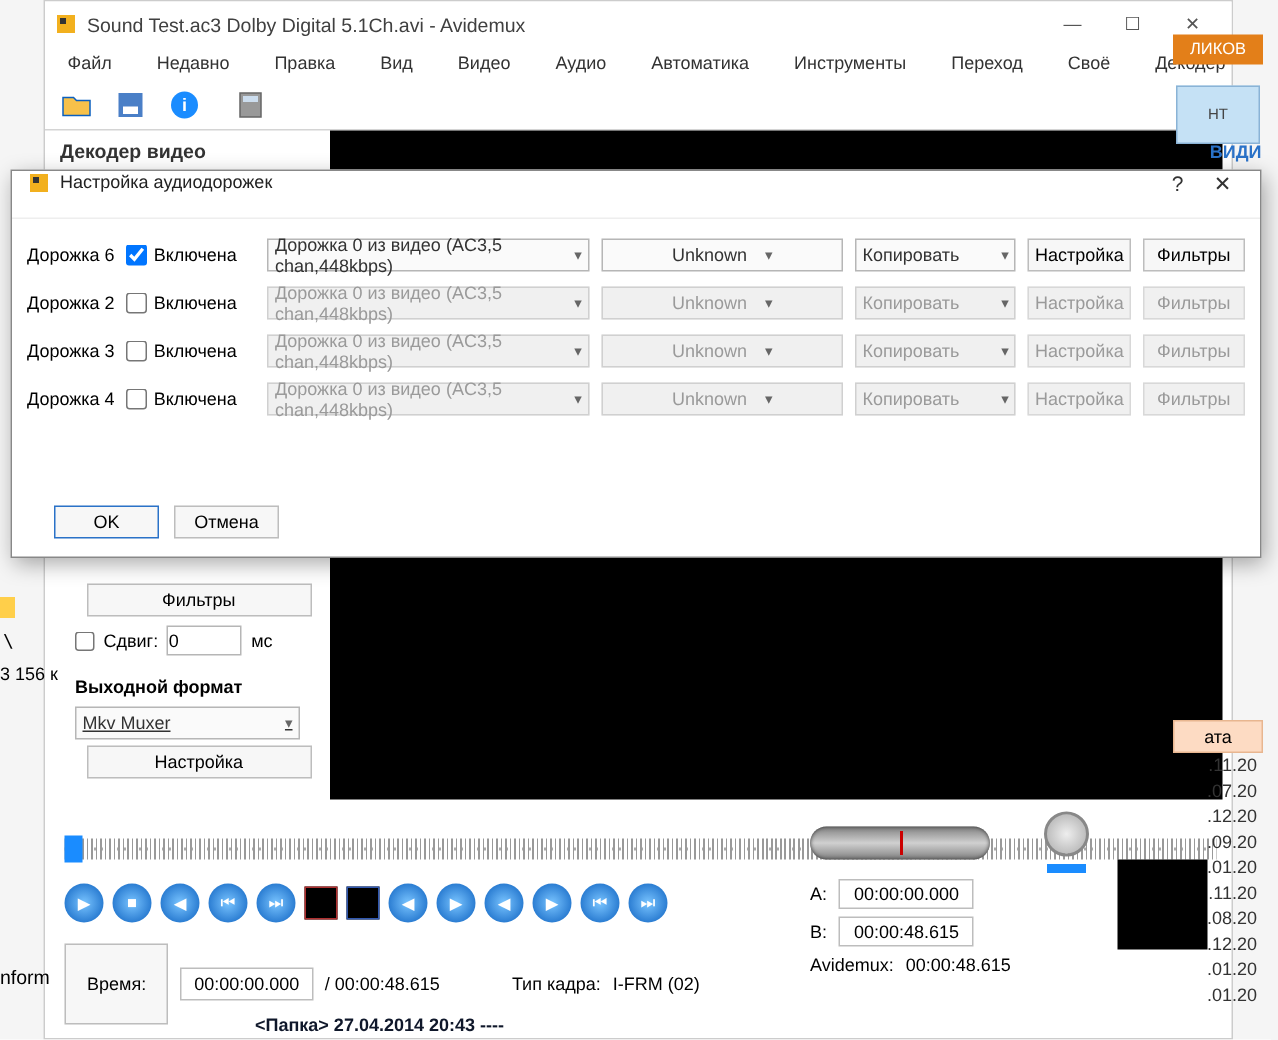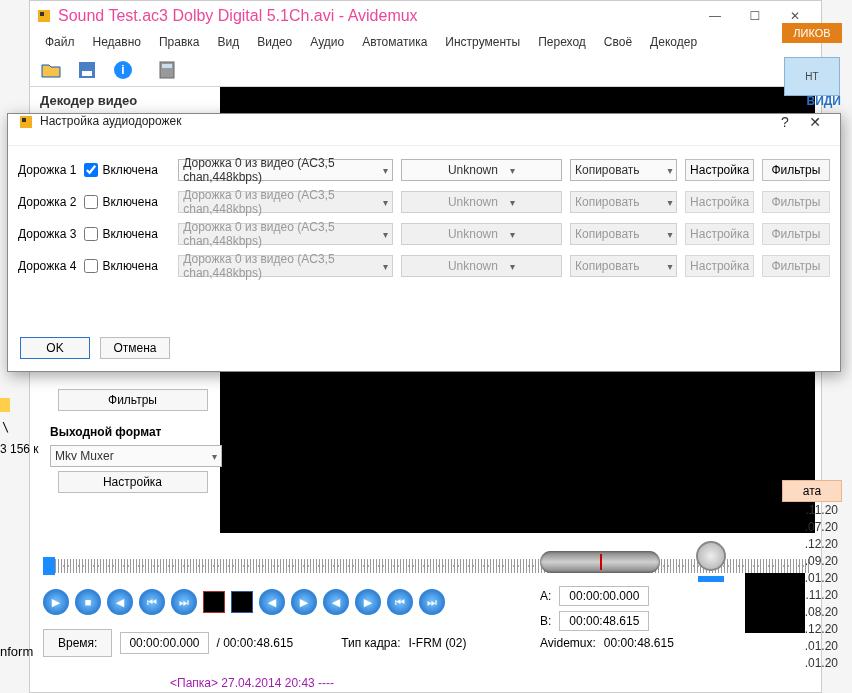--- a/index.html
+++ b/index.html
@@ -1,24 +1,24 @@
 <!DOCTYPE html>
 <html><head>
 <meta charset="utf-8">
 <style>
   * { box-sizing: border-box; margin: 0; padding: 0; font-family: "Segoe UI", Tahoma, sans-serif; font-size: 12px; }
   body { background: #f5f5f5; width: 852px; height: 693px; overflow: hidden; position: relative; }
 
   .main-window { position: absolute; top: 0; left: 29px; width: 793px; height: 693px; background: #fff; border: 1px solid #ccc; }
   .titlebar { height: 30px; display: flex; align-items: center; padding: 0 6px; background: #fff; }
   .titlebar .icon { width: 16px; height: 16px; margin-right: 6px; }
-  .titlebar .title { flex: 1; color: #ec4899; font-size: 16px; }
+  .titlebar .title { flex: 1; color: #404040; font-size: 13px; }
   .titlebar .winctl { width: 40px; height: 24px; display: flex; align-items: center; justify-content: center; color: #555; }
 
-  .menubar { height: 22px; display: flex; align-items: center; padding: 0 8px; gap: 4px; color:#333; }
+  .menubar { height: 22px; display: flex; align-items: center; padding: 0 8px; gap: 16px; color:#333; }
   .menubar span { padding: 2px 7px; }
 
   .toolbar { height: 34px; display: flex; align-items: center; padding: 0 10px; gap: 14px; border-bottom: 1px solid #d4d4d4; }
   .tool-ic { width: 22px; height: 22px; }
 
   .section-label { padding: 6px 10px 2px; font-weight: bold; color:#333; font-size:13px; }
 
   .video-area { position:absolute; top:86px; left:190px; right:6px; height:446px; background:#000; }
 
   
@@ -33,21 +33,21 @@
   .timeline-track { position:absolute; top:18px; left:0; right:0; height:2px; background: repeating-linear-gradient(90deg,#aaa 0,#aaa 1px,transparent 1px,transparent 5px);}
   .timeline-track::before{content:"";position:absolute;left:0;right:0;top:-6px;height:14px;background:repeating-linear-gradient(90deg,#999 0,#999 1px,transparent 1px,transparent 3px);}
   .timeline-handle { position:absolute; top:10px; left:0; width:12px; height:18px; background:#1a8cff; }
 
   .transport { position:absolute; top:588px; left:13px; display:flex; gap:6px; align-items:center;}
   .circ { width:26px;height:26px;border-radius:50%;background:radial-gradient(#79c4ff,#0a5fbf);display:flex;align-items:center;justify-content:center;color:#fff;font-size:11px;}
   .sq { width:22px;height:22px;border:1px solid #b03030;background:#000;}
   .sq.b{border-color:#3058b0;}
 
   .time-row { position:absolute; top:628px; left:13px; display:flex;gap:8px;align-items:center;}
-  .time-btn{padding:6px 14px;border:1px solid #bdbdbd;background:#f7f7f7;}
+  .time-btn{padding:19px 14px;border:1px solid #bdbdbd;background:#f7f7f7;}
   .time-field{padding:3px 8px;border:1px solid #bdbdbd;background:#fff;}
 
   .preview-box{position:absolute;top:572px;left:715px;width:60px;height:60px;background:#000;}
 
   .sel-area{position:absolute;top:585px;left:510px;font-size:12px;}
   .sel-area .row{display:flex;gap:8px;align-items:center;margin-bottom:5px;}
   .sel-area .tf{border:1px solid #bdbdbd;padding:2px 6px;background:#fff;width:90px;text-align:center;}
 
   .jog{position:absolute;top:550px;left:510px;width:120px;height:22px;border-radius:11px;background:linear-gradient(#808080,#d0d0d0,#808080);box-shadow:inset 0 0 3px #333;}
   .jog::after{content:"";position:absolute;left:50%;top:3px;width:2px;height:16px;background:#c00;}
@@ -73,25 +73,25 @@
   .track-row input[type=checkbox]{width:14px;height:14px;}
   .sel { height:22px; border:1px solid #b6b6b6; background:#fafafa; padding:0 4px; color:#333; display:flex; align-items:center; justify-content:space-between;gap:12px;}
   .sel.disabled{color:#9a9a9a;background:#f0f0f0;border-color:#d0d0d0;}
   .sel .arr{color:#666;font-size:10px;}
   .sel.src{width:220px;}
   .sel.unk{width:165px;justify-content:center;}
   .sel.cpy{width:110px;}
   .dbtn{width:70px;height:22px;border:1px solid #bdbdbd;background:#f7f7f7;display:flex;align-items:center;justify-content:center;}
   .dbtn.disabled{color:#9a9a9a;background:#f0f0f0;border-color:#d8d8d8;}
 
-  .dlg-foot{position:absolute;bottom:12px;left:12px;display:flex;gap:10px;}
+  .dlg-foot{position:absolute;bottom:12px;left:28px;display:flex;gap:10px;}
   .dlg-foot .dbtn{width:70px;}
   .dlg-foot .ok{border:1px solid #2a72c8;}
 
-  .status-line{position:absolute;top:676px;left:170px;font-size:12px;color:#a21caf;}
+  .status-line{position:absolute;top:676px;left:170px;font-size:12px;color:#0f172a;font-weight:bold;}
 
   .tab-clip{position:absolute;top:23px;left:782px;width:60px;background:#e37f19;color:#fff;font-size:11px;padding:4px 2px;text-align:center;}
   .tab-clip2{position:absolute;top:57px;left:784px;width:56px;background:#c5e1f5;border:1px solid #8ab3d6;font-size:10px;padding:13px;text-align:center;color:#444;}
   .tab-clip3{position:absolute;top:94px;left:786px;width:58px;color:#2a72c8;font-weight:bold;font-size:12px;text-align:right;padding-right:3px;}
 </style>
 </head>
 <body>
 
 <div class="main-window">
 
@@ -139,22 +139,28 @@
           <rect x="6" y="5" width="10" height="4" fill="#cde"></rect>
         </svg></span>
   </div>
 
   <div class="section-label">Декодер видео</div>
 
   <div class="video-area"></div>
 
   <div class="left-panel-frag" style="top:386px;">
     <div class="btn-small">Фильтры</div>
+    <div class="row-shift" style="margin-top:6px;">
+      <input type="checkbox" style="">
+      <span>Сдвиг:</span>
+      <input type="number" value="0" style="">
+      <span>мс</span>
+    </div>
     <div style="font-weight:bold;margin:14px 0 6px;">Выходной формат</div>
-    <div class="sel" style="width:172px;">
+    <div class="sel" style="width:150px;text-decoration:underline;">
         <span>Mkv Muxer</span>
         <span class="arr">▾</span>
       </div>
     <div class="btn-small" style="margin-top:4px;">Настройка</div>
   </div>
 
   <div class="timeline-area">
     <div class="timeline-track"></div>
     <div class="timeline-handle"></div>
   </div>
@@ -239,21 +245,21 @@
     <span>Настройка аудиодорожек</span>
     <span class="spacer"></span>
     <span class="dlgctl">?</span>
     <span class="dlgctl">✕</span>
   </div>
 
   <div class="dlg-body">
 
     <div id="tracks-container">
         <div class="track-row">
-          <span class="lbl">Дорожка 1</span>
+          <span class="lbl">Дорожка 6</span>
           <label class="chk">
             <input type="checkbox" checked="" style=""> 
             <span>Включена</span>
           </label>
           <span class="sel src ">
             <span>Дорожка 0 из видео (AC3,5 chan,448kbps)</span>
             <span class="arr">▾</span>
           </span>
           <span class="sel unk ">
             <span>Unknown</span>

